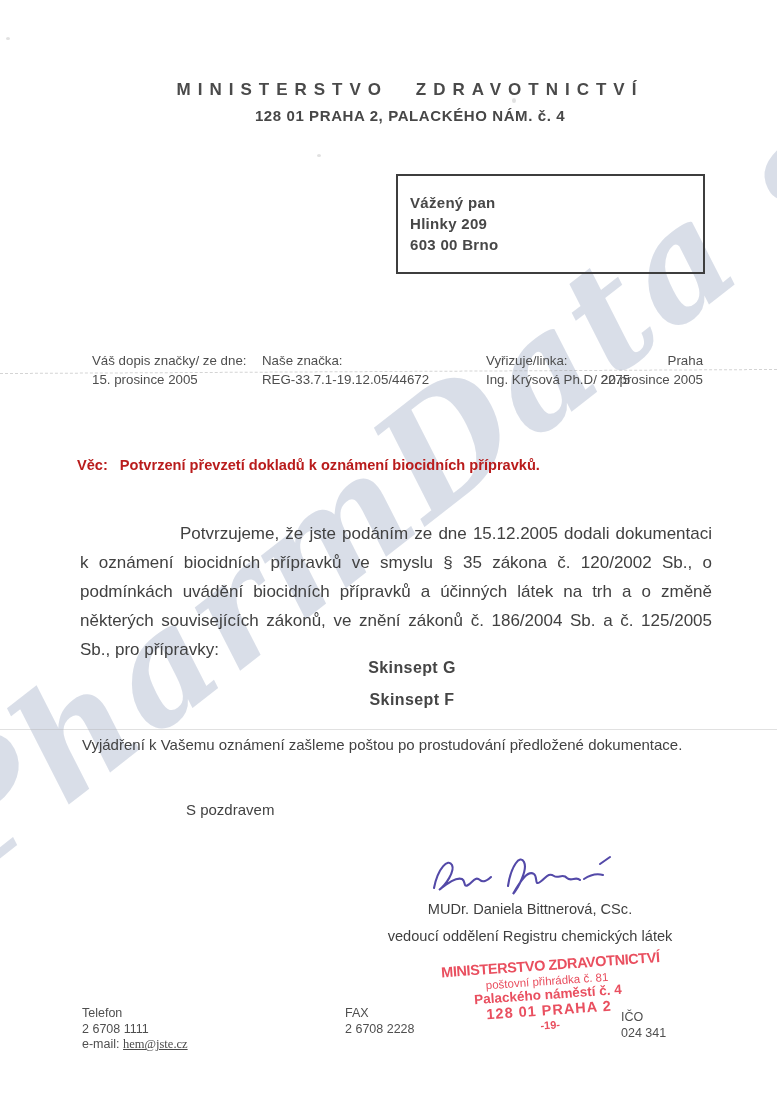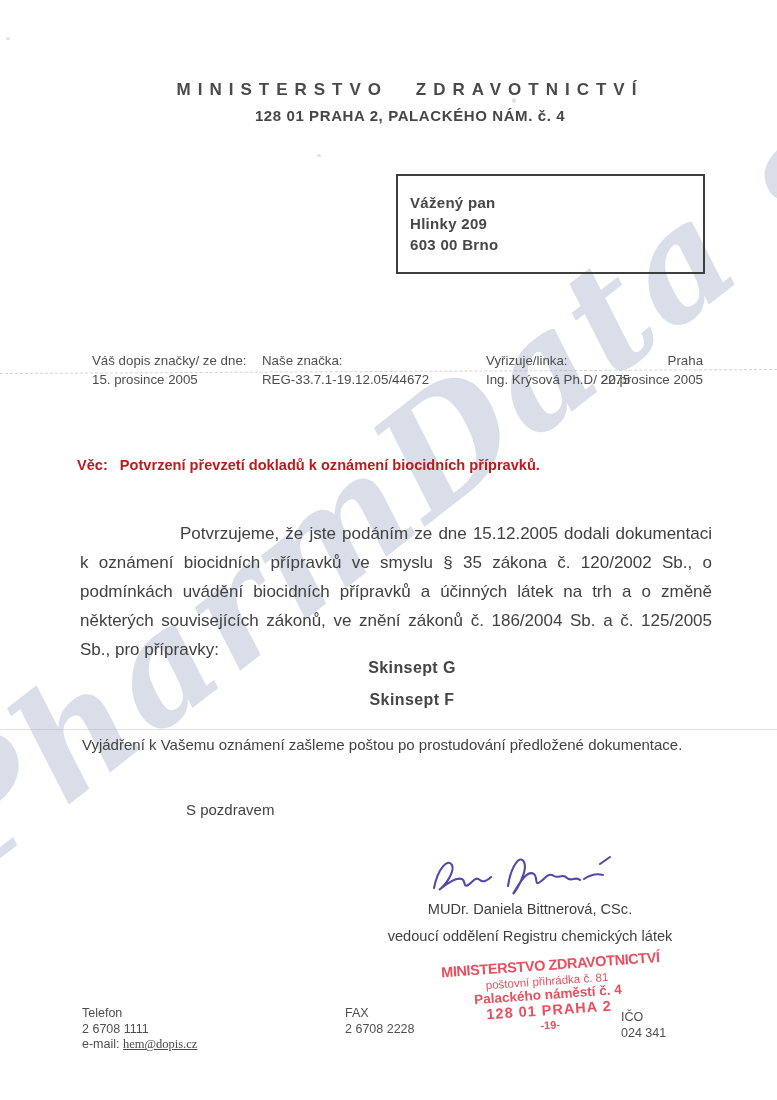--- a/index.html
+++ b/index.html
@@ -183,21 +183,21 @@
     <div class="s2">Palackého náměstí č. 4</div>
     <div class="s3">128 01  PRAHA 2</div>
     <div class="s4">-19-</div>
   </div>
 
   <div class="foot foot-tel">
     <div>Telefon</div>
     <div>2 6708 1111</div>
     <div>
       <span>e-mail:</span>
-      <span class="email-link">hem@dopis.cz</span>
+      <span class="email-link">hem@jste.cz</span>
     </div>
   </div>
   <div class="foot foot-fax">
     <div>FAX</div>
     <div>2 6708 2228</div>
   </div>
   <div class="foot foot-ico">
     <div>IČO</div>
     <div>024 341</div>
   </div>

